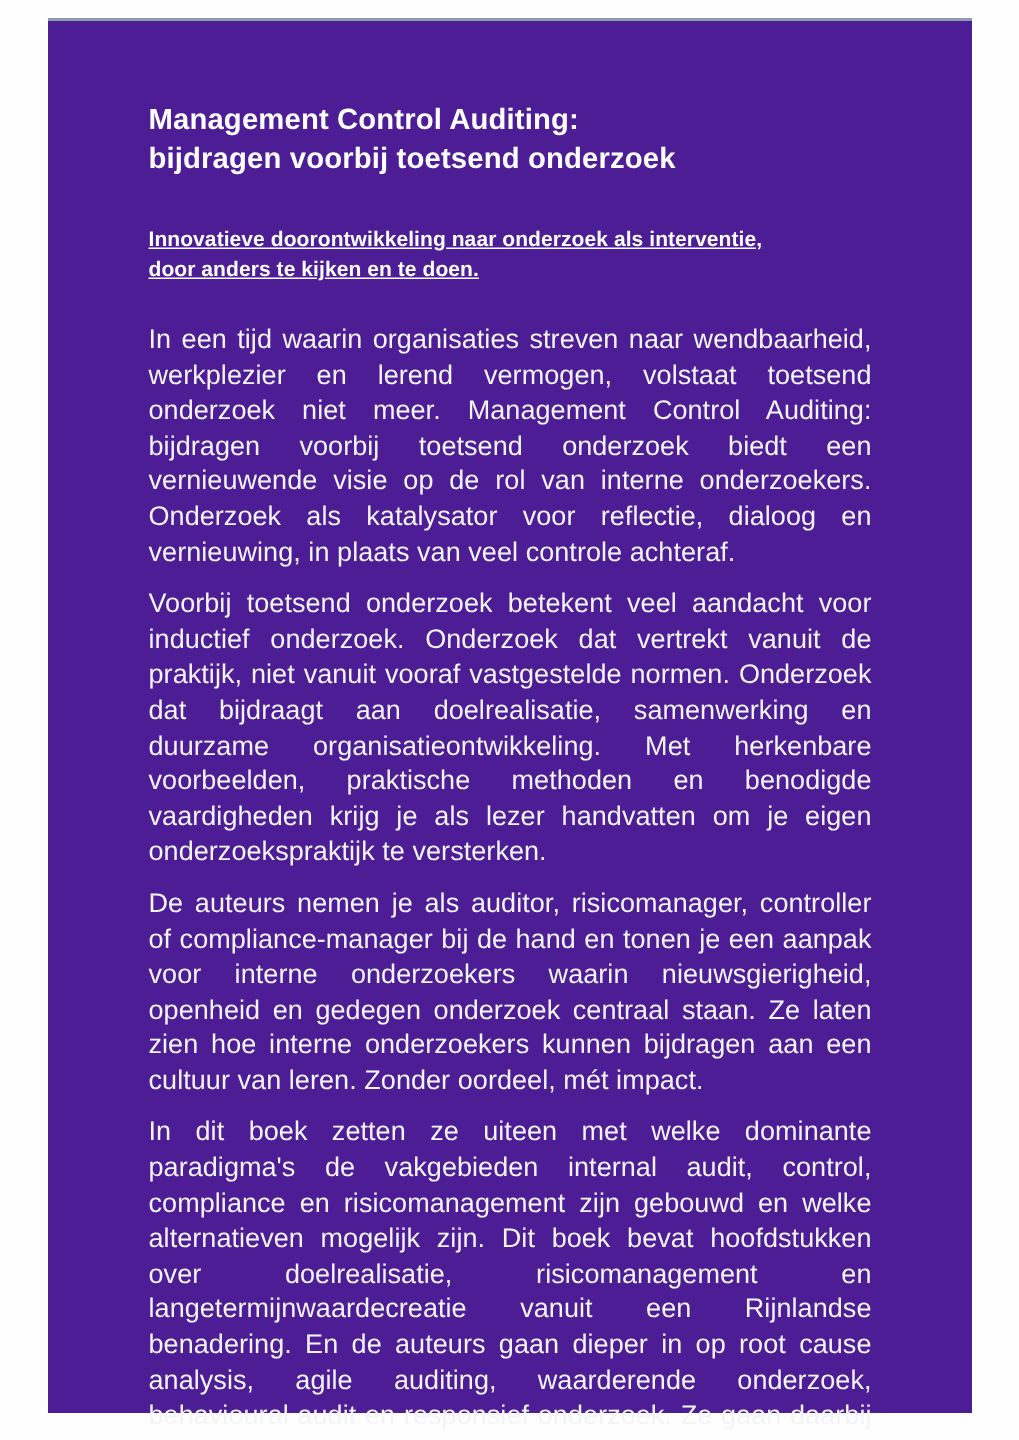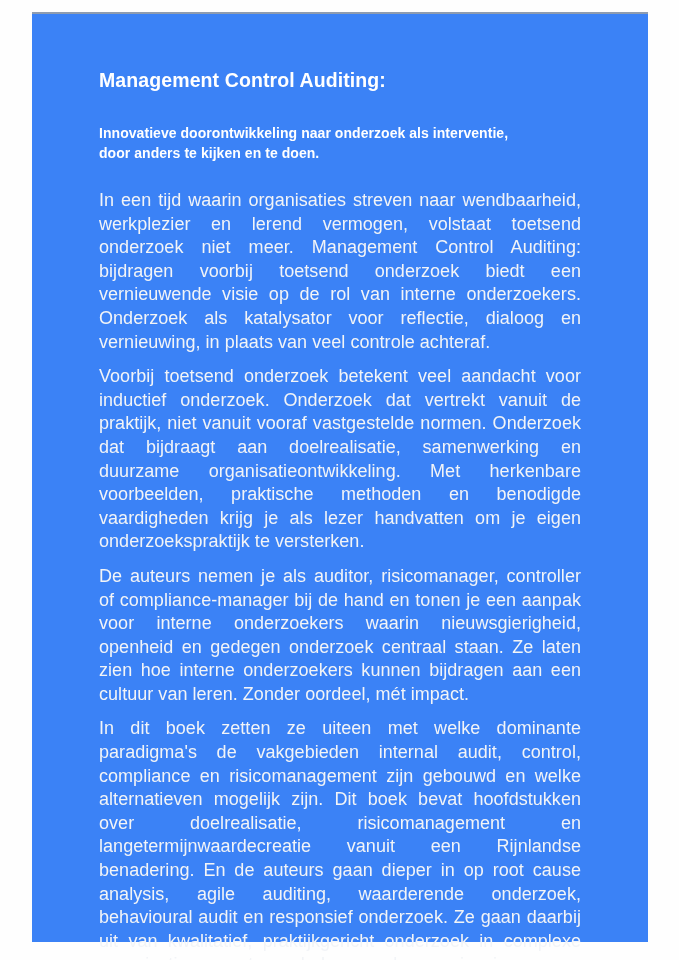--- a/index.html
+++ b/index.html
@@ -58,20 +58,21 @@
     color: #ffffff;
     font-size: 14px;
     font-weight: bold;
     line-height: 20px;
     margin: 0;
     padding-top: 30px;
     letter-spacing: 0.05px;
   }
   .subtitle-line {
     display: block;
+    text-decoration: underline;
   }
 
   .body-copy {
     padding-top: 26px;
   }
 
   .body-paragraph {
     color: #f2f4f7;
     font-size: 18px;
     line-height: 23.6px;
@@ -83,26 +84,27 @@
   }
   .body-paragraph:last-child {
     margin-bottom: 0;
   }
 </style>
 </head>
 <body>
 
 <div id="page" style="background: rgb(254, 254, 254);">
 
-  <div id="cover-panel" style="background: #3b82f6; border-top-color: rgb(142, 156, 176);">
+  <div id="cover-panel" style="background: #4c1d95; border-top-color: rgb(142, 156, 176);">
 
     <div id="cover-content">
 
       <h1 class="title-block" style="color: rgb(255, 255, 255);">
         <span class="title-line">Management Control Auditing:</span>
+        <span class="title-line">bijdragen voorbij toetsend onderzoek</span>
       </h1>
 
       <h2 class="subtitle-block" style="color: rgb(255, 255, 255);">
         <span class="subtitle-line">Innovatieve doorontwikkeling naar onderzoek als interventie,</span>
         <span class="subtitle-line">door anders te kijken en te doen.</span>
       </h2>
 
       <div class="body-copy">
         <p class="body-paragraph" style="color: rgb(242, 244, 247);">In een tijd waarin organisaties streven naar wendbaarheid, werkplezier en lerend vermogen, volstaat toetsend onderzoek niet meer. Management Control Auditing: bijdragen voorbij toetsend onderzoek biedt een vernieuwende visie op de rol van interne onderzoekers. Onderzoek als katalysator voor reflectie, dialoog en vernieuwing, in plaats van veel controle achteraf.</p>
         <p class="body-paragraph" style="color: rgb(242, 244, 247);">Voorbij toetsend onderzoek betekent veel aandacht voor inductief onderzoek. Onderzoek dat vertrekt vanuit de praktijk, niet vanuit vooraf vastgestelde normen. Onderzoek dat bijdraagt aan doelrealisatie, samenwerking en duurzame organisatieontwikkeling. Met herkenbare voorbeelden, praktische methoden en benodigde vaardigheden krijg je als lezer handvatten om je eigen onderzoekspraktijk te versterken.</p>

